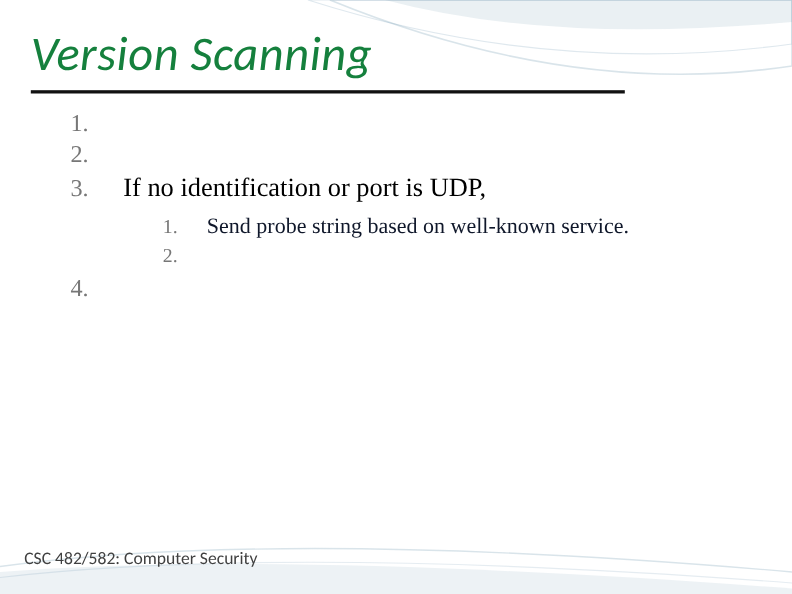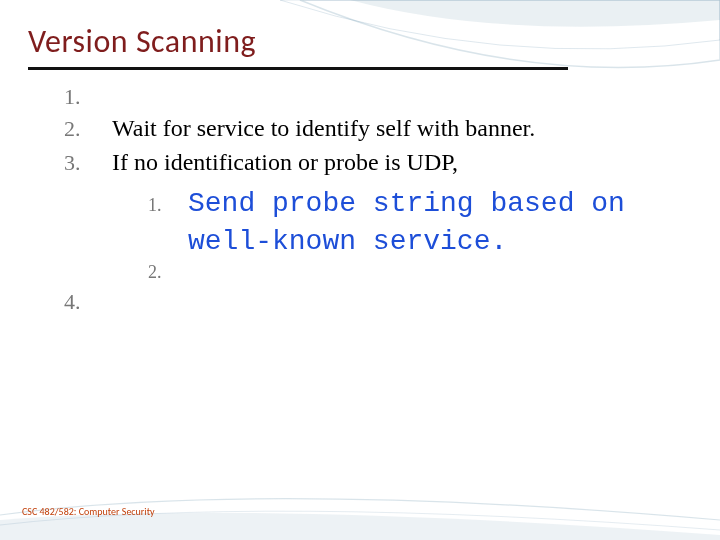--- a/index.html
+++ b/index.html
@@ -16,24 +16,25 @@
     z-index: 0;
   }
   .content {
     position: relative;
     z-index: 1;
     padding: 22px 28px 0 28px;
   }
   .title {
     font-family: 'Segoe UI Light', 'Segoe UI', Calibri, sans-serif;
     font-weight: 300;
-    font-size: 32px;
-    color: #7f1d1d;
+    font-size: 44px;
+    color: #15803d;
     letter-spacing: 0.5px;
     margin-bottom: 6px;
+    font-style: italic;
   }
   .title-rule {
     border: none;
     border-top: 3px solid #111;
     width: 540px;
     margin-bottom: 14px;
   }
   .list-main {
     margin-left: 36px;
   }
@@ -62,32 +63,32 @@
     margin-bottom: 6px;
   }
   .sub-num {
     width: 40px;
     flex-shrink: 0;
     font-family: Georgia, serif;
     font-size: 18px;
     color: #777;
   }
   .sub-txt {
-    font-family: Liberation Mono, monospace;
-    font-size: 28px;
-    color: #1d4ed8;
+    font-family: Liberation Serif, serif;
+    font-size: 20px;
+    color: #0f172a;
     line-height: 1.35;
   }
   .footer {
     position: absolute;
     left: 22px;
     bottom: 22px;
     font-family: Calibri, Arial, sans-serif;
-    font-size: 10px;
-    color: #c2410c;
+    font-size: 16px;
+    color: #404040;
     z-index: 1;
   }
 </style>
 </head>
 <body>
 
 <svg class="bg-curves" viewBox="0 0 720 540" preserveAspectRatio="none">
   <path d="M350,0 Q500,40 720,20 L720,0 Z" fill="rgba(80,130,160,0.12)"></path>
   <path d="M300,0 Q520,90 720,60 L720,0 Z" fill="none" stroke="rgba(80,130,160,0.22)" stroke-width="1.5"></path>
   <path d="M280,0 Q500,70 720,40 L720,0 Z" fill="none" stroke="rgba(80,130,160,0.18)" stroke-width="1"></path>
@@ -99,25 +100,24 @@
 <div class="content">
   <h1 class="title">Version Scanning</h1>
   <hr class="title-rule">
 
   <div class="list-main">
     <div class="row">
       <div class="num">1.</div>
     </div>
     <div class="row">
       <div class="num">2.</div>
-      <div class="txt">Wait for service to identify self with banner.</div>
     </div>
     <div class="row">
       <div class="num">3.</div>
-      <div class="txt">If no identification or probe is UDP,</div>
+      <div class="txt">If no identification or port is UDP,</div>
     </div>
 
     <div class="sublist">
       <div class="row">
         <div class="sub-num">1.</div>
         <div class="sub-txt">Send probe string based on well-known service.</div>
       </div>
       <div class="row">
         <div class="sub-num">2.</div>
       </div>

